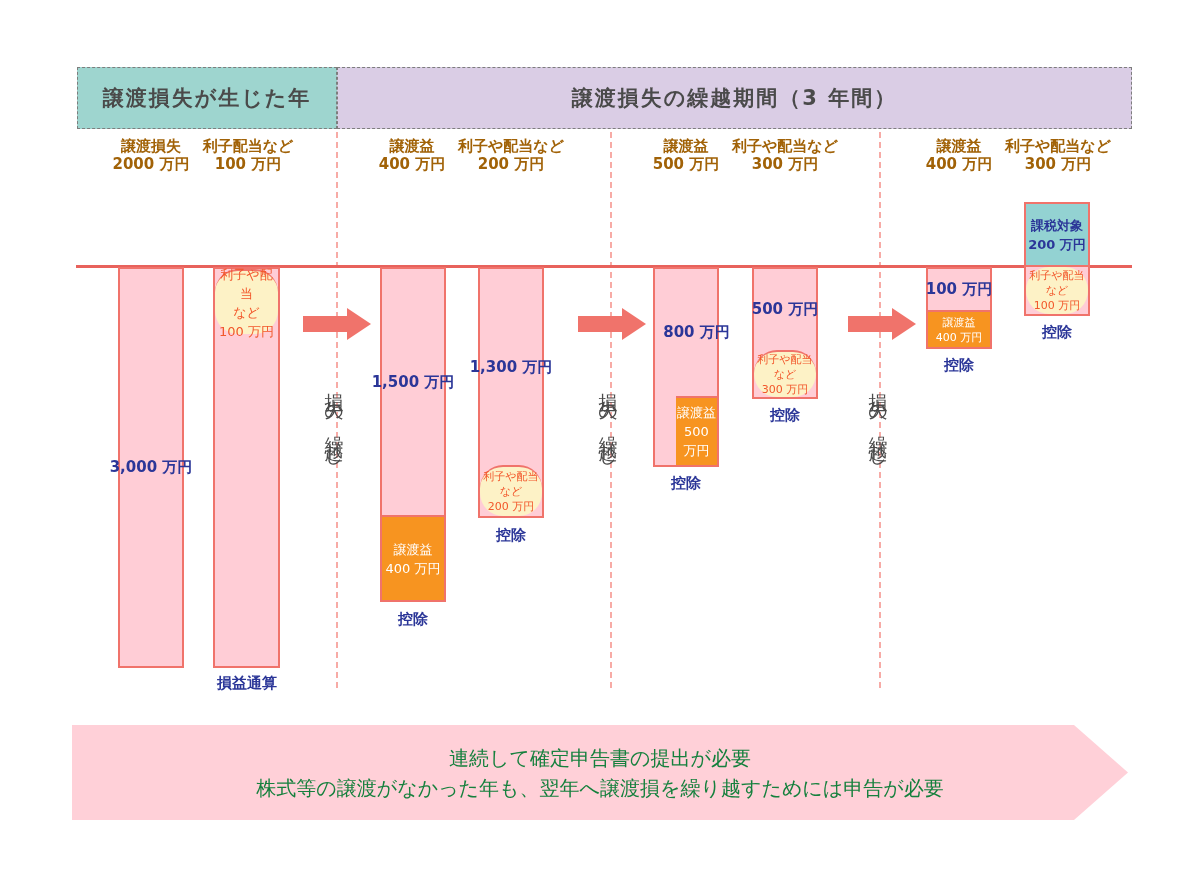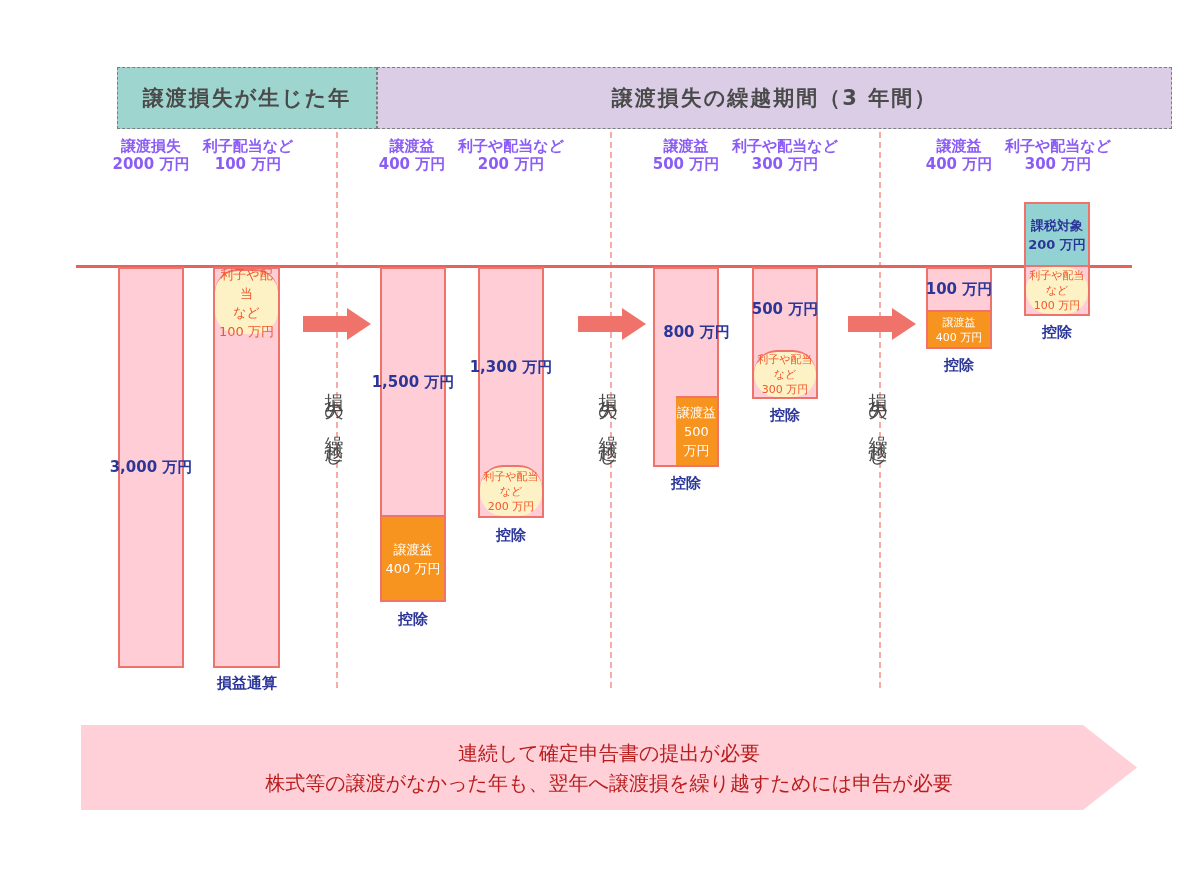--- a/index.html
+++ b/index.html
@@ -4,28 +4,28 @@
 <style>
   html,body{margin:0;padding:0;background:#ffffff;}
   .canvas{
     position:relative;width:1200px;height:880px;background:#ffffff;overflow:hidden;
     font-family:"DejaVu Sans","Liberation Sans",sans-serif;color:#4a4a4a;
   }
   
   .hdr{
     position:absolute;top:67px;height:62px;box-sizing:border-box;
     border:1px dashed #7d7d7d;display:flex;align-items:center;justify-content:center;
-    font-size:21px;font-weight:bold;color:#4a4a4a;letter-spacing:2px;margin-left:40px;
+    font-size:21px;font-weight:bold;color:#4a4a4a;letter-spacing:2px;
   }
   .hdr-teal{left:77px;width:260px;background:#9ed5cf;}
   .hdr-purple{left:337px;width:795px;background:#dacde5;}
   
   .col-label{
     position:absolute;top:137px;width:130px;text-align:center;
-    font-size:15px;line-height:18px;font-weight:bold;color:#8b5cf6;
+    font-size:15px;line-height:18px;font-weight:bold;color:#a16207;
   }
   
   .baseline{position:absolute;left:76px;top:265px;width:1056px;height:3px;background:#e8625c;}
   .divider{position:absolute;top:132px;height:556px;width:0;border-left:2px dashed #f7aba6;}
   
   .bar{
     position:absolute;box-sizing:border-box;border:2px solid #f0736b;
     display:flex;flex-direction:column;background:#ffcdd6;
   }
   .seg-pink{flex:1;display:flex;align-items:center;justify-content:center;background:#ffcdd6;}
@@ -48,24 +48,24 @@
   
   .arrow{position:absolute;top:308px;width:68px;height:32px;}
   .arrow .body{position:absolute;left:0;top:8px;width:44px;height:16px;background:#f0736b;}
   .arrow .head{position:absolute;left:44px;top:0;width:0;height:0;border-left:24px solid #f0736b;border-top:16px solid transparent;border-bottom:16px solid transparent;}
   .vlabel{
     position:absolute;top:378px;writing-mode:vertical-rl;text-orientation:upright;
     font-size:19px;letter-spacing:7px;color:#4a4a4a;
   }
   
   .banner{
-    position:absolute;left:81px;top:725px;width:1056px;height:85px;background:#ffd0d8;
+    position:absolute;left:72px;top:725px;width:1056px;height:95px;background:#ffd0d8;
     clip-path:polygon(0 0,1002px 0,100% 50%,1002px 100%,0 100%);
     display:flex;flex-direction:column;align-items:center;justify-content:center;
-    font-size:20px;line-height:30px;font-weight:500;color:#b91c1c;text-align:center;
+    font-size:20px;line-height:30px;font-weight:500;color:#15803d;text-align:center;
   }
 </style>
 </head>
 <body>
 
 <div class="canvas">
 
   <div class="hdr hdr-teal">
     <span>譲渡損失が生じた年</span>
   </div>

